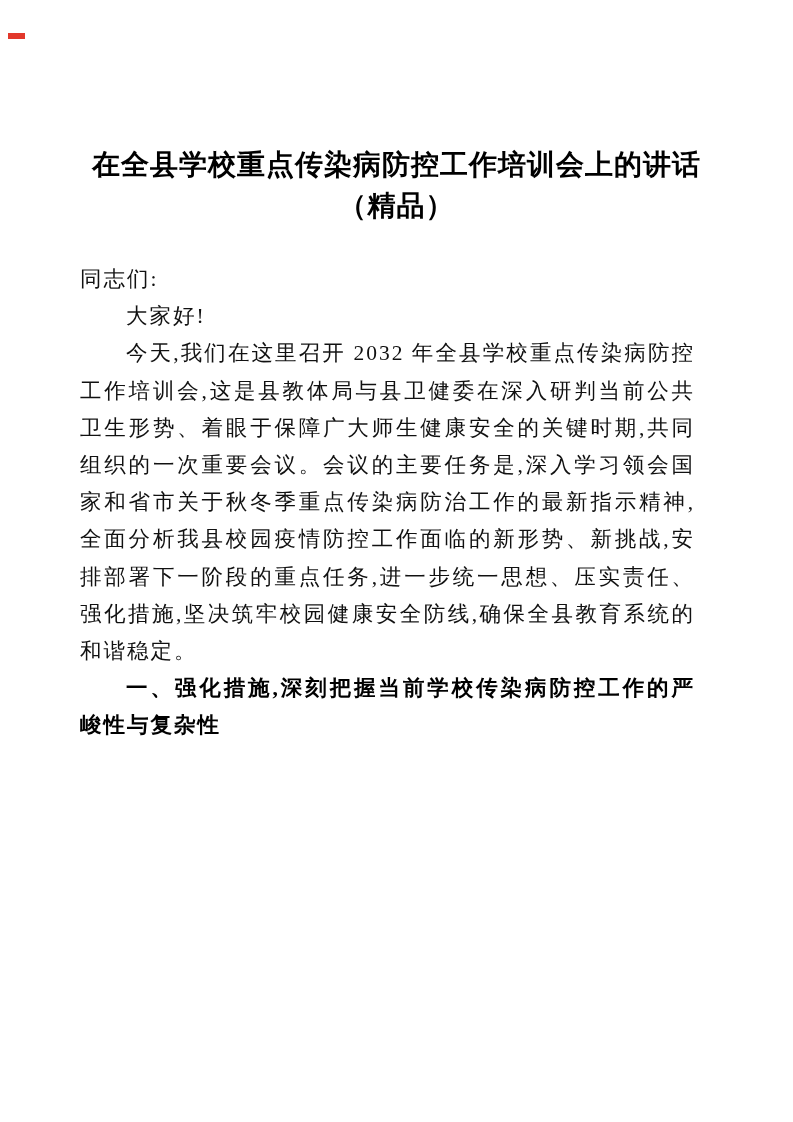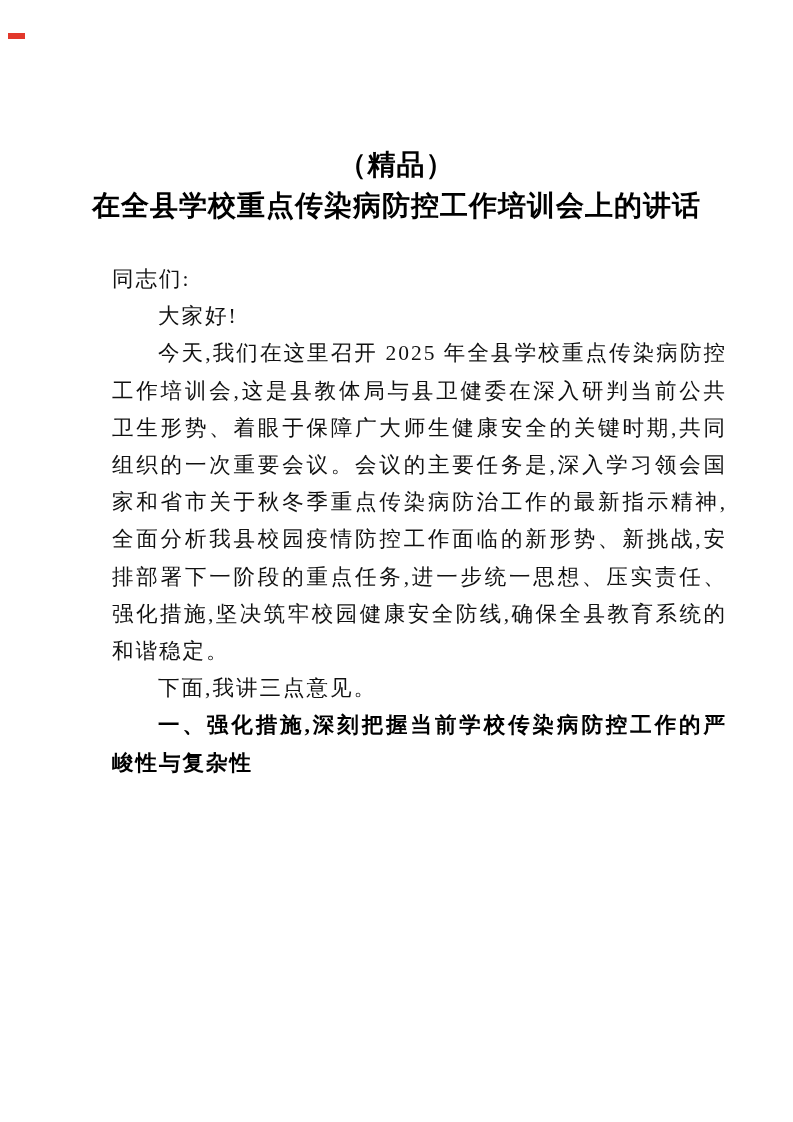--- a/index.html
+++ b/index.html
@@ -31,21 +31,21 @@
     text-align: center;
     font-weight: 700;
     font-size: 28px;
     line-height: 41px;
     letter-spacing: 1px;
     color: #000000;
   }
   .body-block {
     position: absolute;
     top: 261px;
-    left: 112px;
+    left: 80px;
     width: 615px;
     font-size: 21.5px;
     line-height: 37.2px;
     letter-spacing: 2px;
     text-align: justify;
     word-break: break-all;
     color: #111111;
   }
   .body-block p {
     margin: 0;
@@ -60,25 +60,24 @@
   }
 </style>
 </head>
 <body>
 
 <div class="page">
 
   <div class="red-mark" style="background: rgb(226, 56, 43);"></div>
 
   <div class="title-block">
+    <div>在全县学校重点传染病防控工作培训会上的讲话</div>
     <div>（精品）</div>
-    <div>在全县学校重点传染病防控工作培训会上的讲话</div>
   </div>
 
   <div class="body-block">
     <p>同志们:</p>
     <p class="indent">大家好!</p>
-    <p class="indent">今天,我们在这里召开 2025 年全县学校重点传染病防控工作培训会,这是县教体局与县卫健委在深入研判当前公共卫生形势、着眼于保障广大师生健康安全的关键时期,共同组织的一次重要会议。会议的主要任务是,深入学习领会国家和省市关于秋冬季重点传染病防治工作的最新指示精神,全面分析我县校园疫情防控工作面临的新形势、新挑战,安排部署下一阶段的重点任务,进一步统一思想、压实责任、强化措施,坚决筑牢校园健康安全防线,确保全县教育系统的和谐稳定。</p>
-    <p class="indent">下面,我讲三点意见。</p>
+    <p class="indent">今天,我们在这里召开 2032 年全县学校重点传染病防控工作培训会,这是县教体局与县卫健委在深入研判当前公共卫生形势、着眼于保障广大师生健康安全的关键时期,共同组织的一次重要会议。会议的主要任务是,深入学习领会国家和省市关于秋冬季重点传染病防治工作的最新指示精神,全面分析我县校园疫情防控工作面临的新形势、新挑战,安排部署下一阶段的重点任务,进一步统一思想、压实责任、强化措施,坚决筑牢校园健康安全防线,确保全县教育系统的和谐稳定。</p>
     <p class="indent heading">一、强化措施,深刻把握当前学校传染病防控工作的严峻性与复杂性</p>
   </div>
 
 </div>
 
 </body></html>

